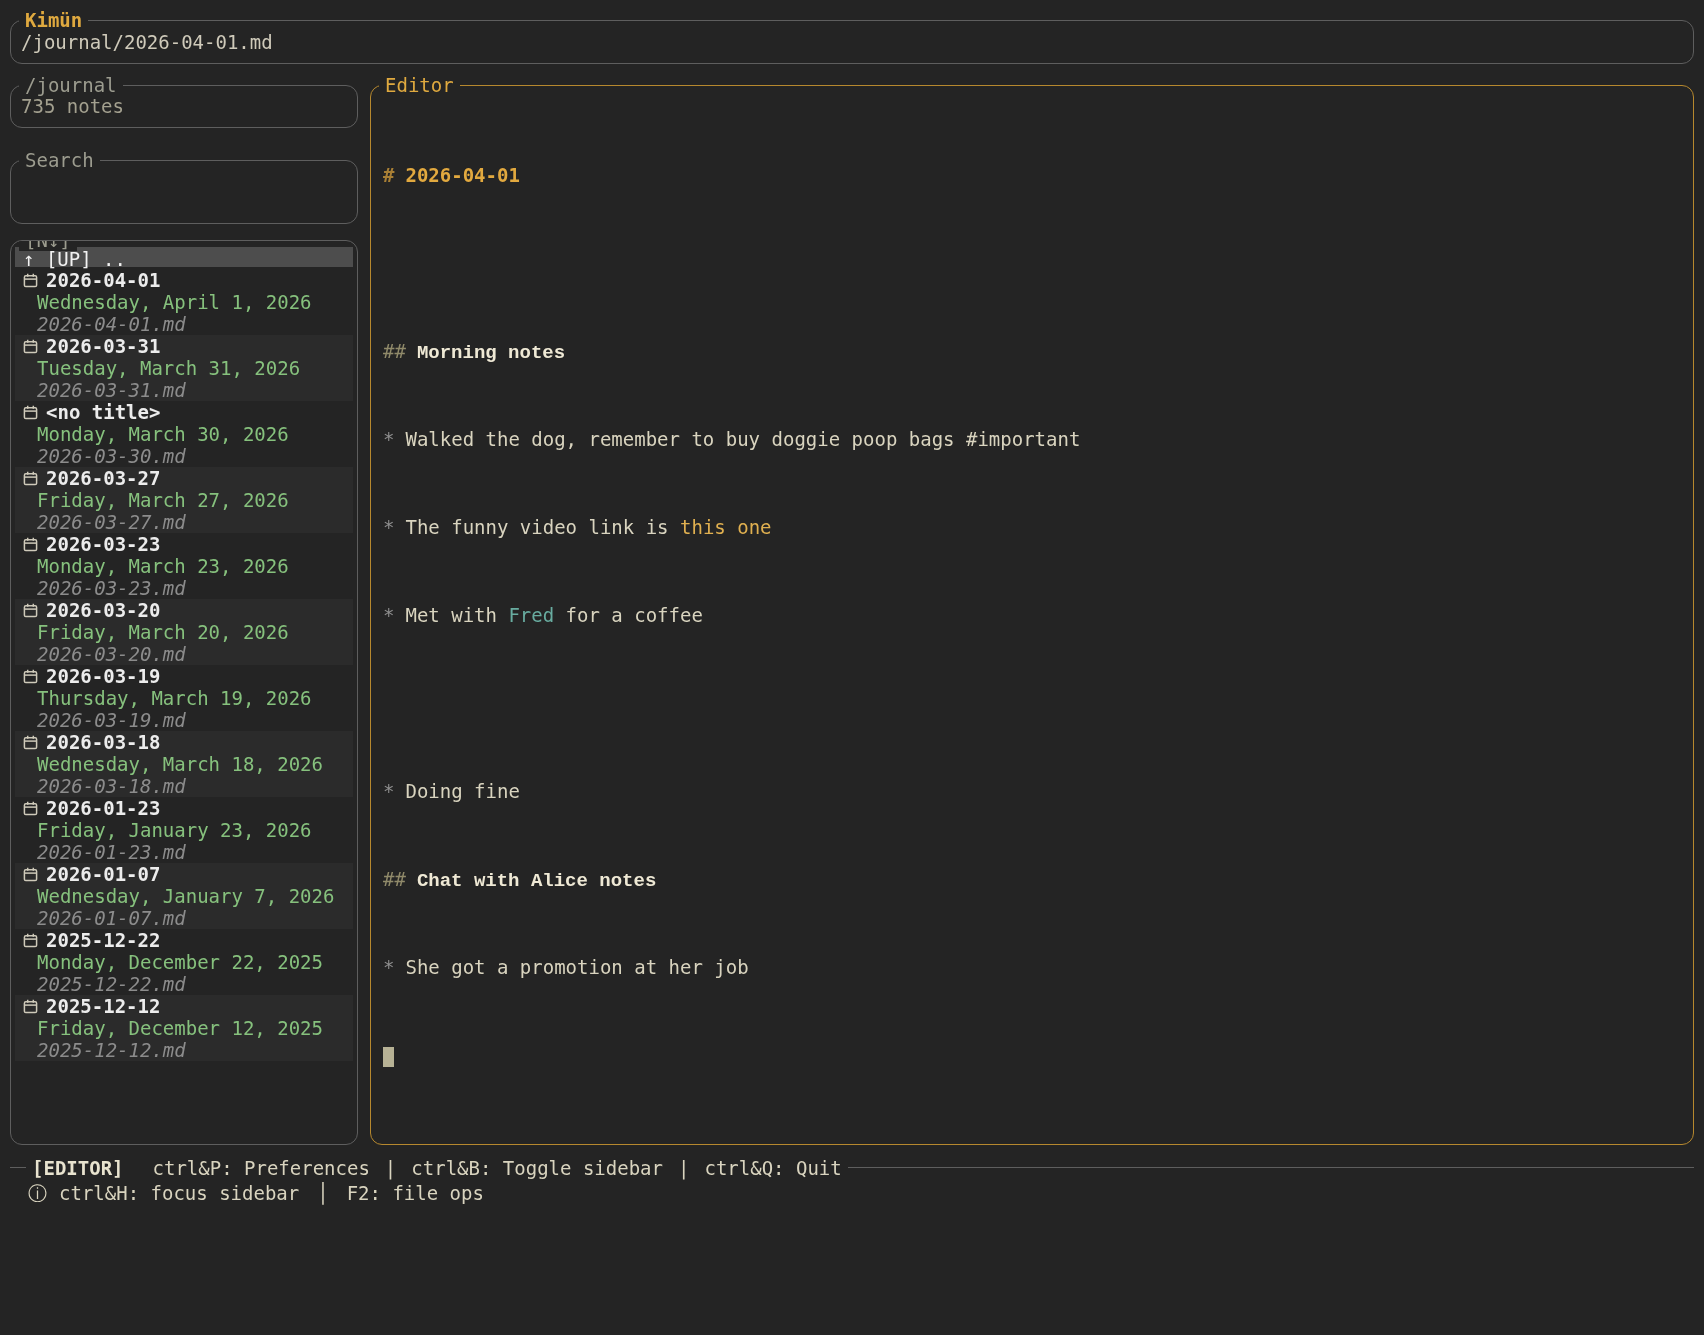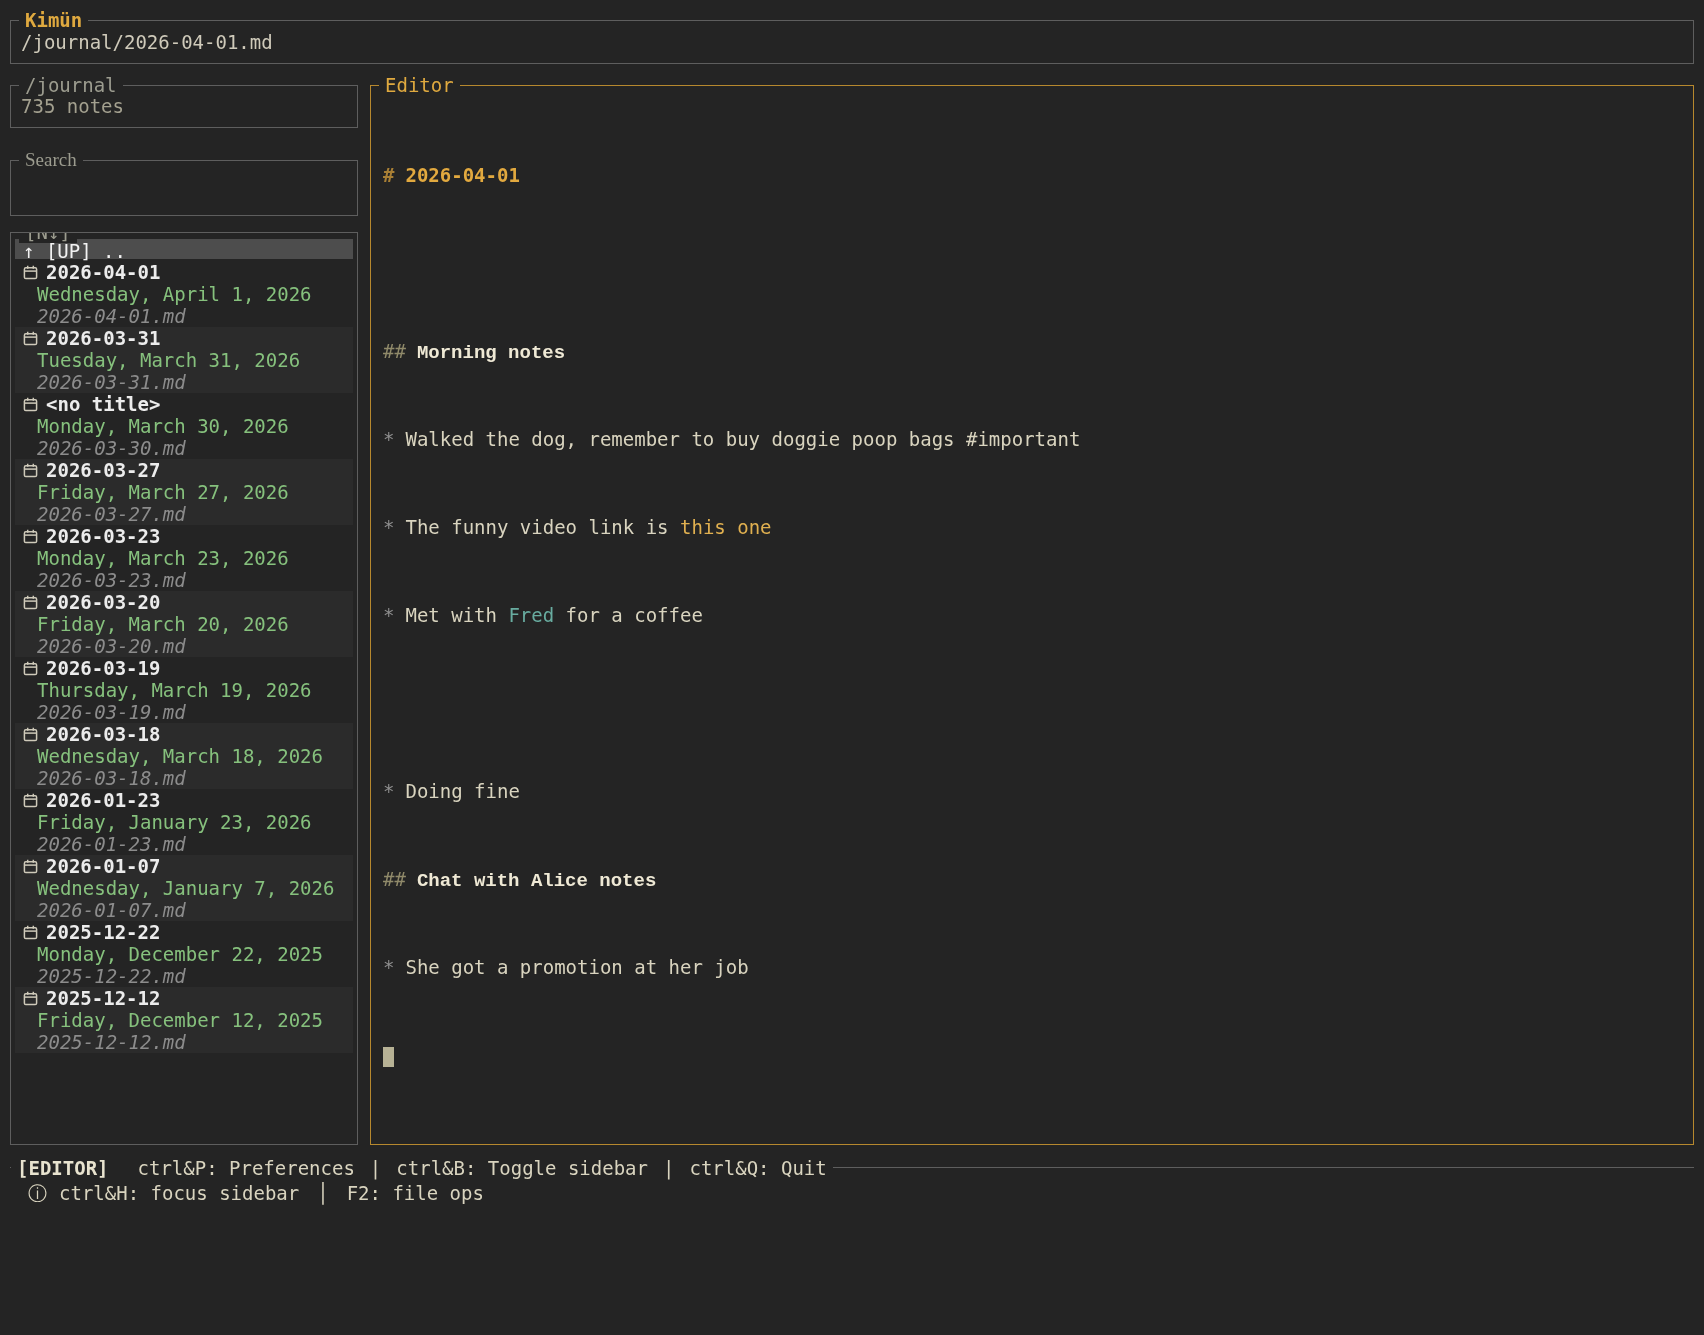--- a/index.html
+++ b/index.html
@@ -11,21 +11,21 @@
     line-height: 22px;
     color: #d9d4bf;
     overflow: hidden;
   }
   body { padding: 0 10px; }
 
   
   .frame {
     position: relative;
     border: 1px solid #5e5e5e;
-    border-radius: 0;
+    border-radius: 12px;
     background: transparent;
   }
   .frame-title {
     position: absolute;
     top: -12px; left: 8px;
     background: #242424;
     padding: 0 6px;
     line-height: 22px;
     color: #9c9c8f;
     font-size: 19px;
@@ -37,21 +37,21 @@
   .header-frame { margin-top: 20px; height: 44px; }
   .app-title { font-weight: bold; }
   .path { padding: 10px 0 0 10px; color: #cfcaba; white-space: pre; }
 
   
   .main { display: flex; gap: 12px; margin-top: 21px; height: 1060px; }
 
   .sidebar { width: 348px; display: flex; flex-direction: column; flex: none; }
   .folder-frame { height: 43px; }
   .folder-count { padding: 9px 0 0 10px; color: #a3a08f; }
-  .search-frame { margin-top: 32px; height: 56px; font-family: Liberation Serif, serif; }
+  .search-frame { margin-top: 32px; height: 64px; }
   .search-frame input {
     width: 100%; height: 30px; margin-top: 11px; padding: 0 10px;
     background: transparent; border: none; outline: none;
     color: #d9d4bf; font: inherit; caret-color: #b7b295;
   }
   .list-frame { margin-top: 16px; flex: 1; padding: 6px 4px; overflow: hidden; }
 
   .up-row {
     height: 20px; line-height: 24px;
     background: #4d4d4d; color: #f2f2f2;
@@ -85,21 +85,21 @@
   .cursor {
     display: inline-block;
     width: 11px; height: 20px;
     vertical-align: middle;
     background: #b7b295;
   }
 
   
   .statusbar { margin-top: 22px; position: relative; border-top: 1px solid #5e5e5e; }
   .status-line1 {
-    position: absolute; top: -11px; left: 1px;
+    position: absolute; top: -11px; left: 16px;
     background: #242424; padding: 0 6px;
     display: flex; gap: 15px; align-items: center;
     line-height: 22px; white-space: pre;
   }
   .status-mode { font-weight: bold; color: #e8e3cf; margin-right: 14px; }
   .status-hint { color: #d9d4bf; }
   .status-sep  { color: #d9d4bf; }
   .status-line2 {
     display: flex; align-items: center;
     padding: 14px 0 0 18px; white-space: pre;

